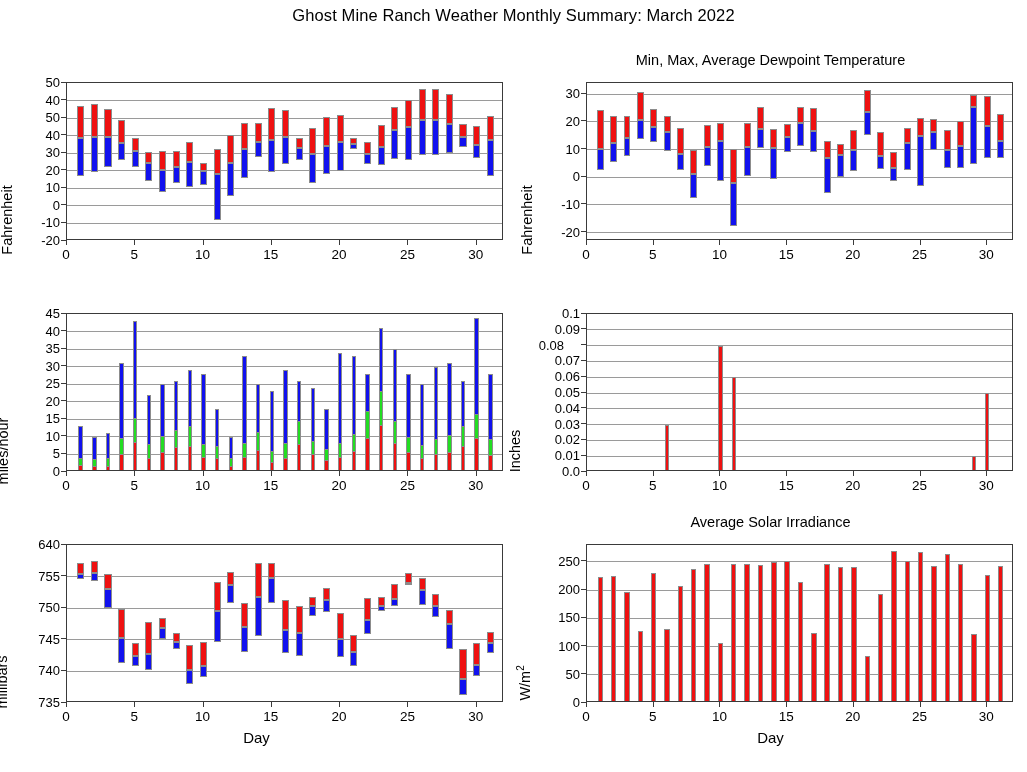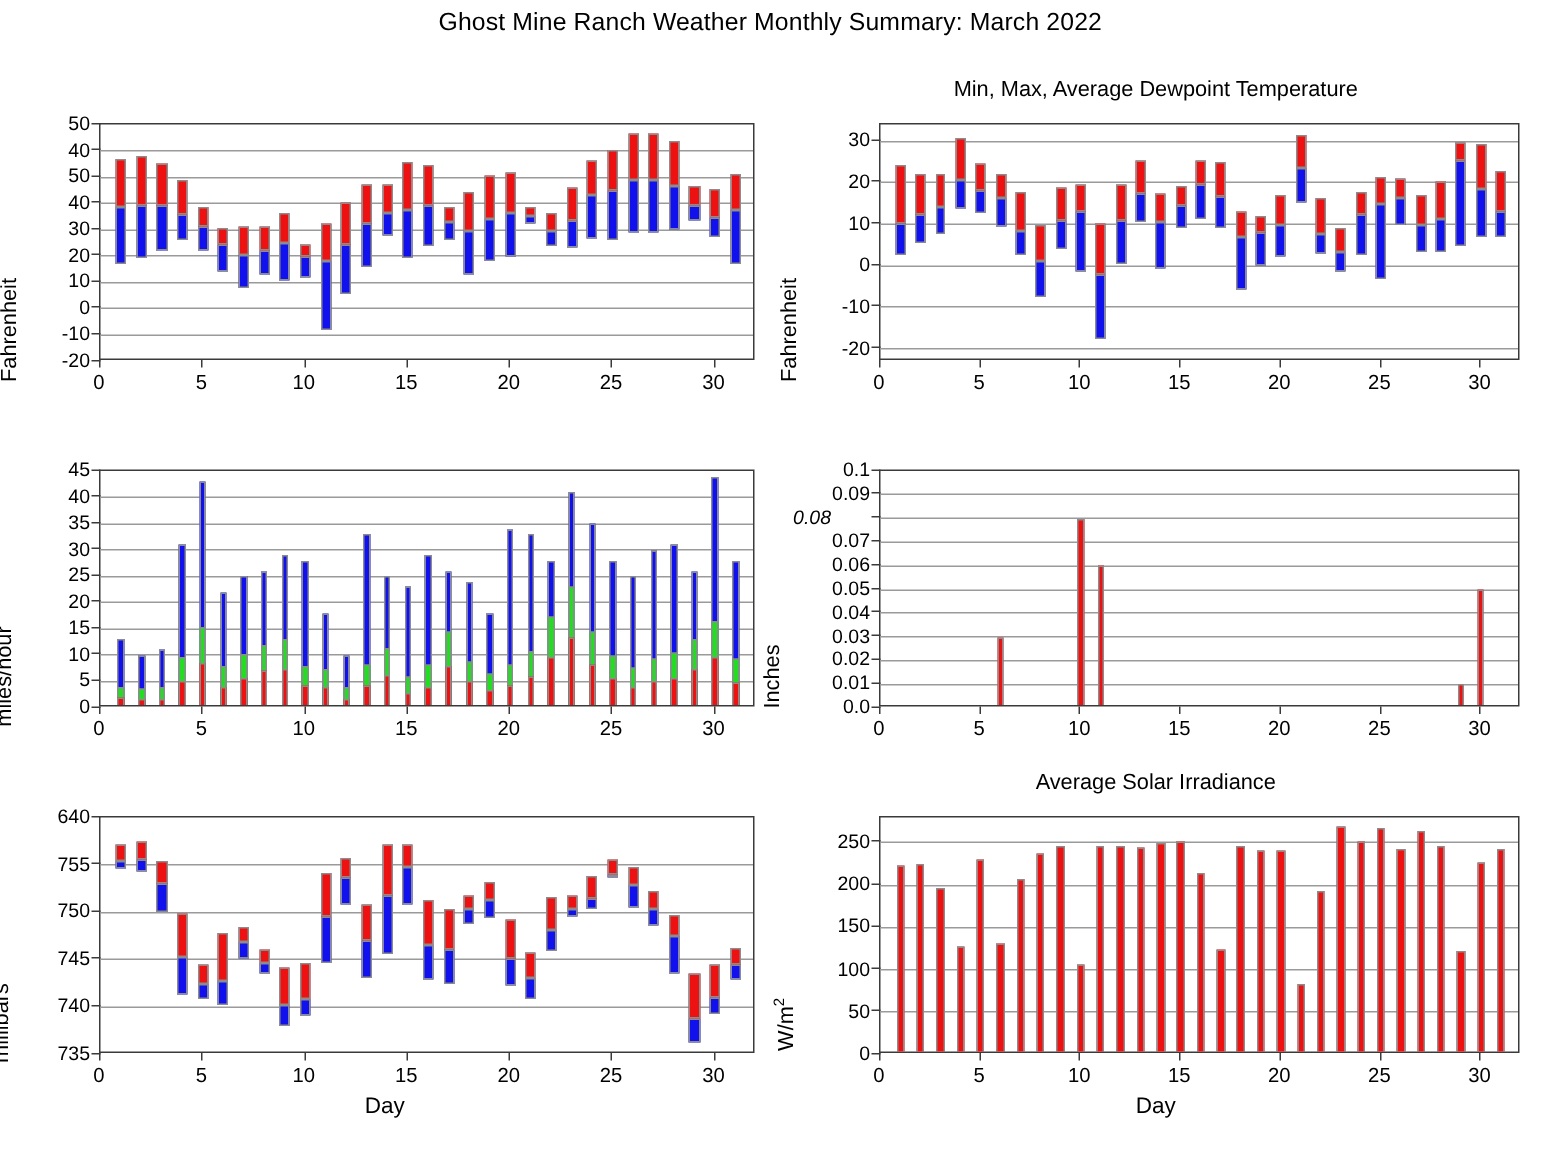--- a/index.html
+++ b/index.html
@@ -499,21 +499,21 @@
       <div class="ytick-label" style="top: 140.6px; right: 447px;">0.03</div>
       <div class="ytick-mark" style="top: 140.1px; left: 67px;"></div>
       <div class="ytick-label" style="top: 124.8px; right: 447px;">0.04</div>
       <div class="ytick-mark" style="top: 124.3px; left: 67px;"></div>
       <div class="ytick-label" style="top: 109px; right: 447px;">0.05</div>
       <div class="ytick-mark" style="top: 108.5px; left: 67px;"></div>
       <div class="ytick-label" style="top: 93.2px; right: 447px;">0.06</div>
       <div class="ytick-mark" style="top: 92.7px; left: 67px;"></div>
       <div class="ytick-label" style="top: 77.4px; right: 447px;">0.07</div>
       <div class="ytick-mark" style="top: 76.9px; left: 67px;"></div>
-      <div class="ytick-label" style="top: 61.6px; right: 473px; font-style: italic;">0.08</div>
+      <div class="ytick-label" style="top: 61.6px; right: 463px;">0.08</div>
       <div class="ytick-mark" style="top: 61.1px; left: 67px;"></div>
       <div class="ytick-label" style="top: 45.8px; right: 447px;">0.09</div>
       <div class="ytick-mark" style="top: 45.3px; left: 67px;"></div>
       <div class="ytick-label" style="top: 30px; right: 447px;">0.1</div>
       <div class="ytick-mark" style="top: 29.5px; left: 67px;"></div>
     </div>
   <div id="xaxis-rainfall">
       <div class="xtick-label" style="left: 72px; top: 195px;">0</div>
       <div class="xtick-mark" style="left: 72px; top: 188px; height: 5px;"></div>
       <div class="xtick-label" style="left: 138.719px; top: 195px;">5</div>

